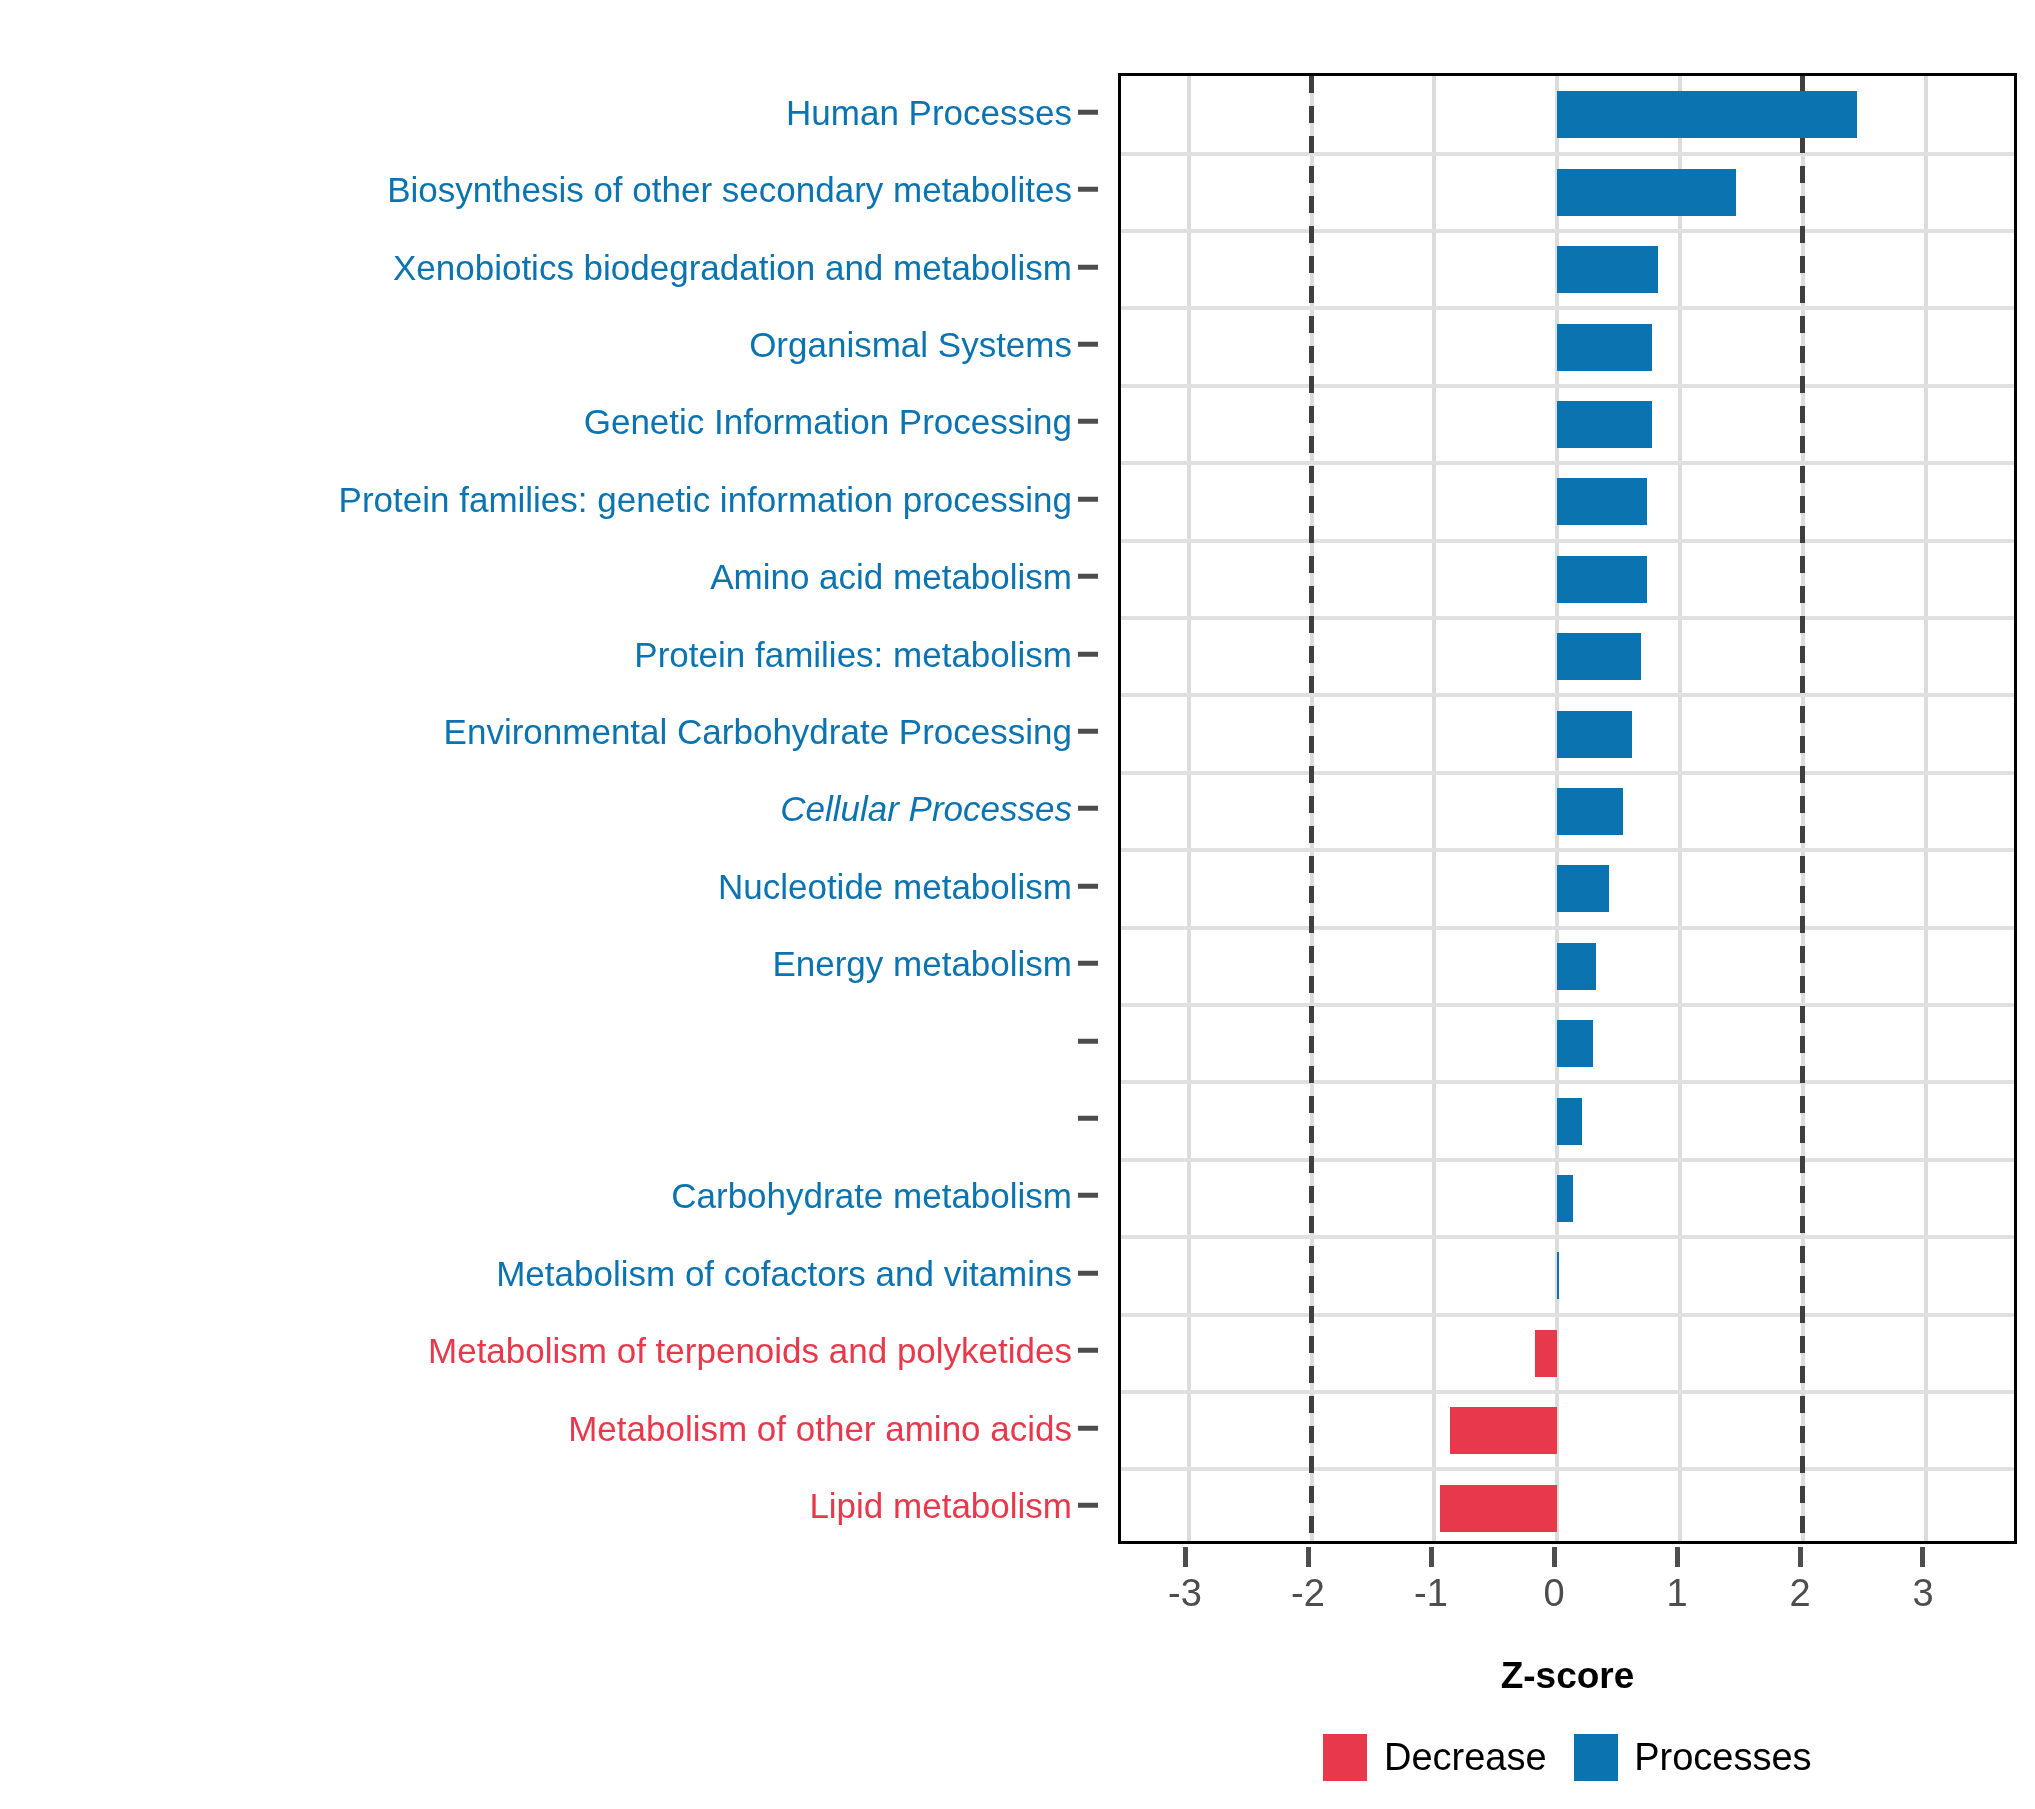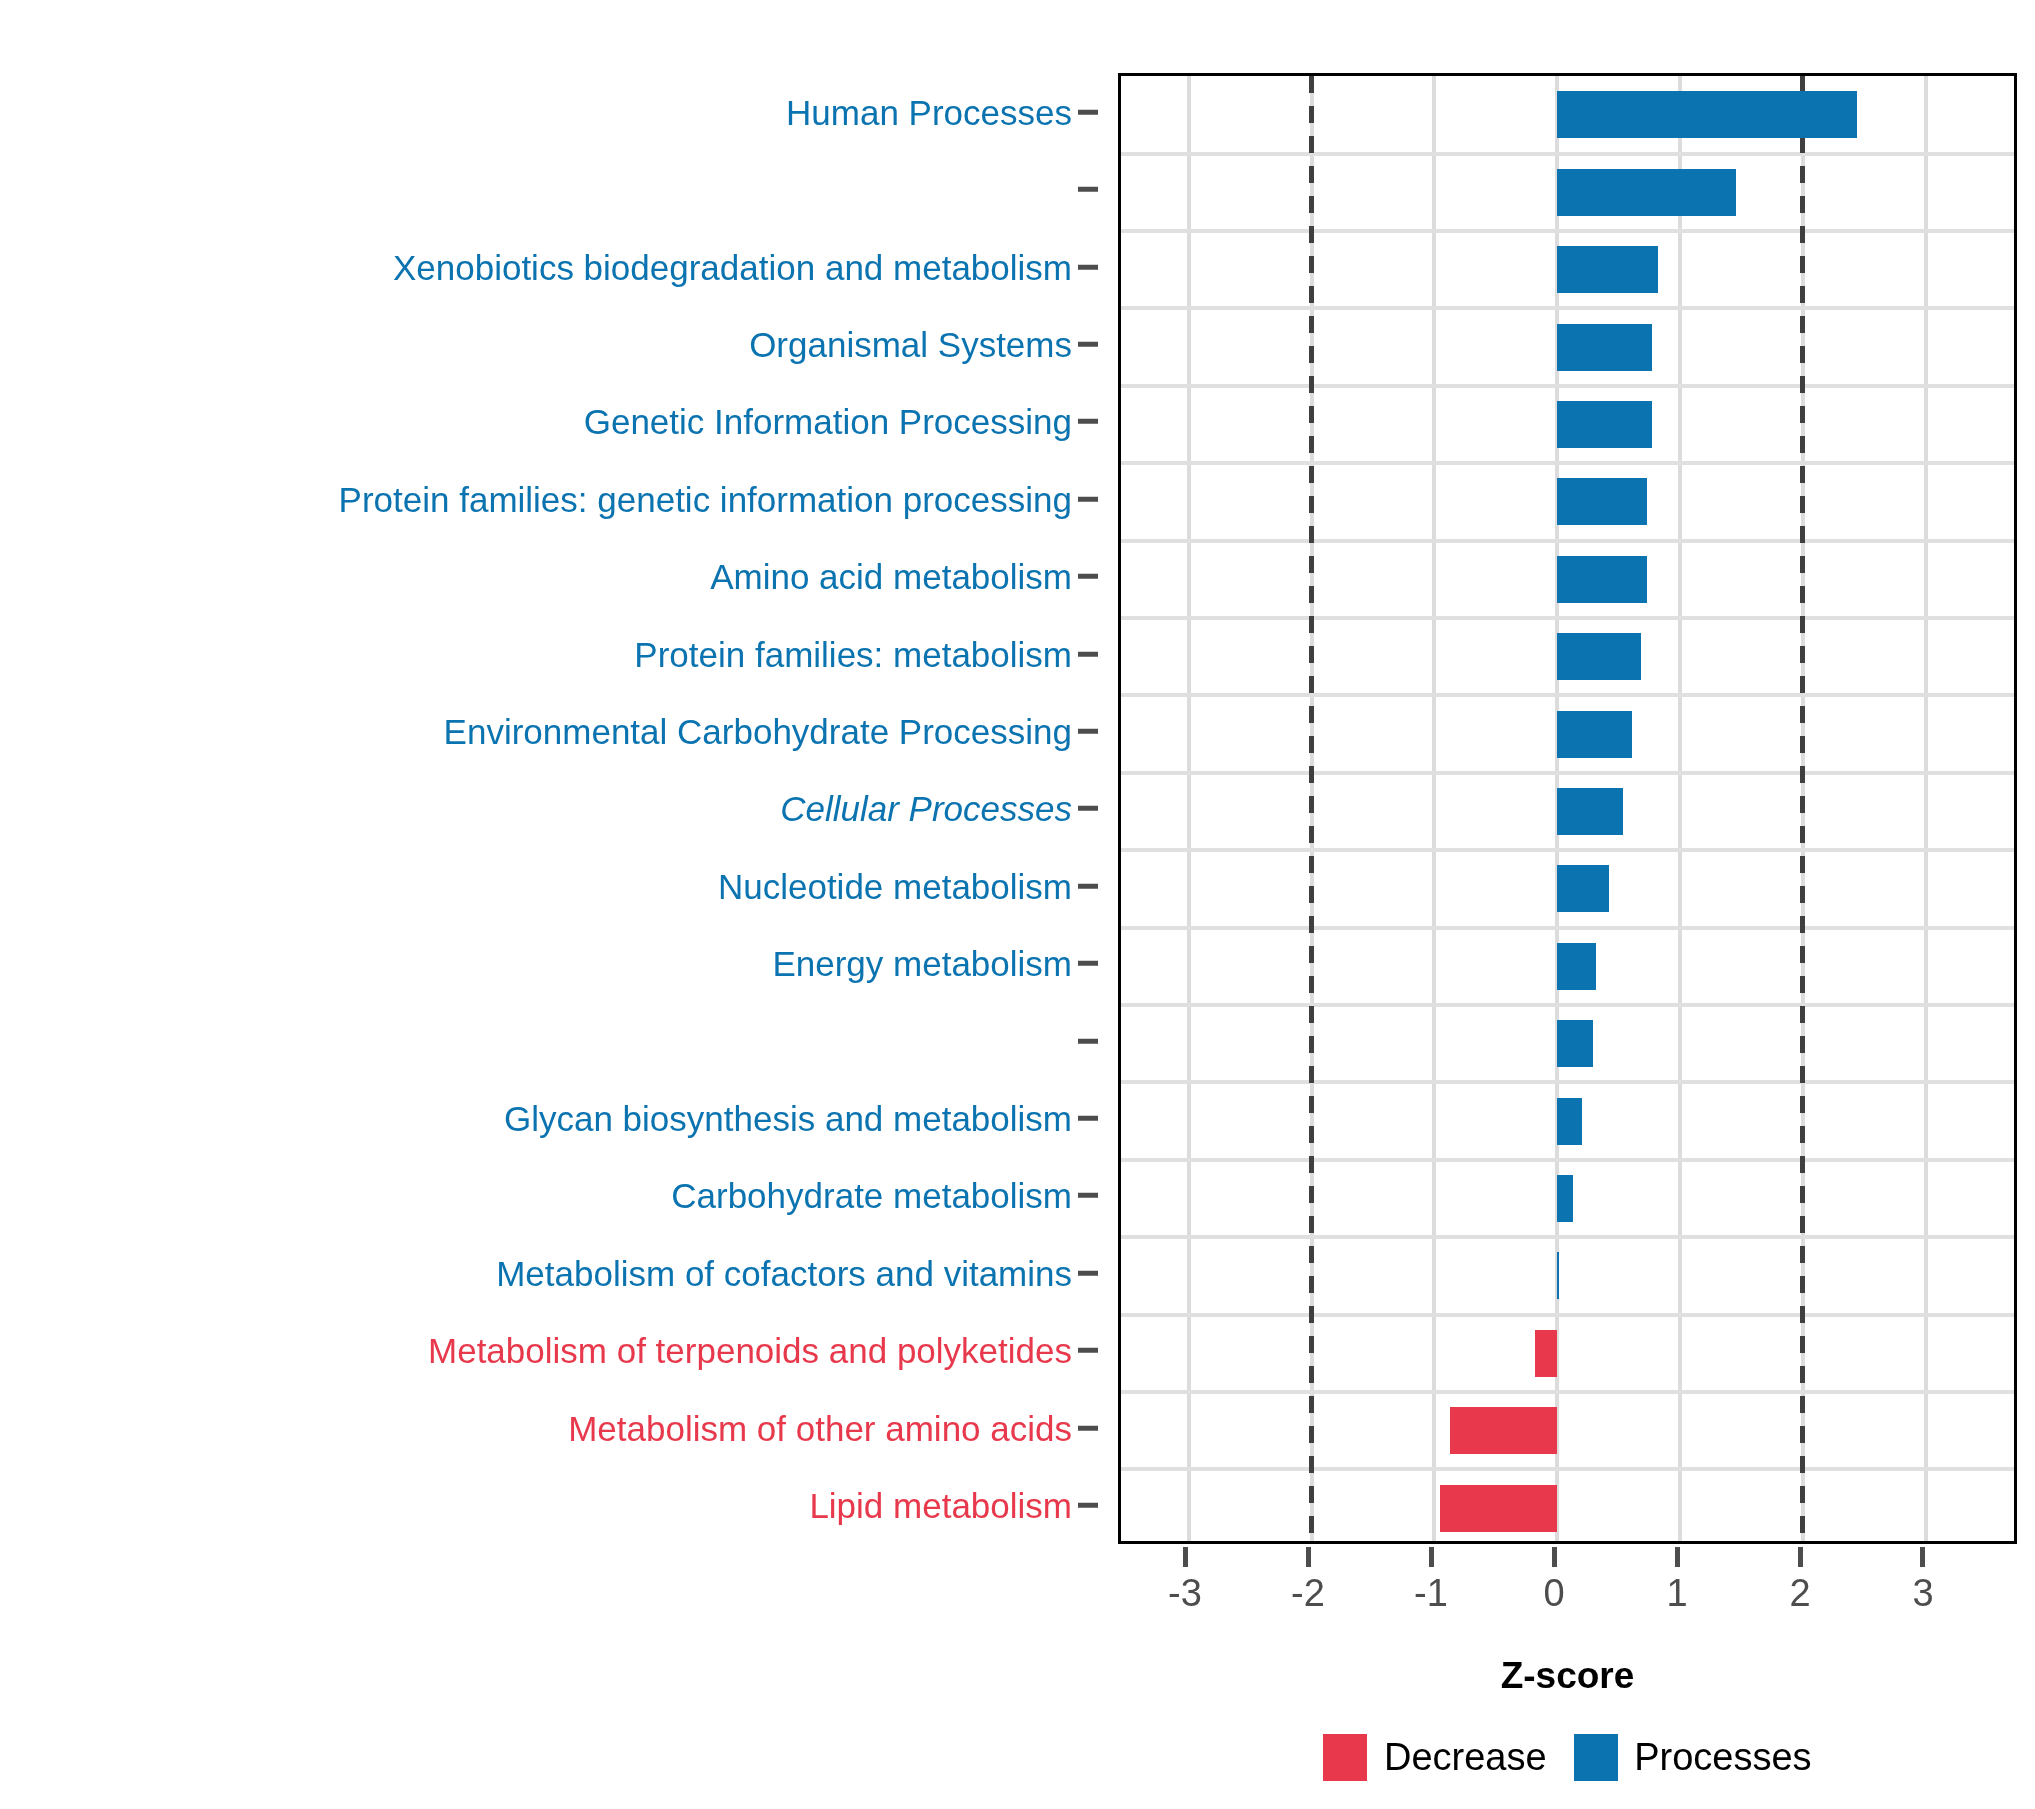--- a/index.html
+++ b/index.html
@@ -108,20 +108,21 @@
       <div class="bar inc" title="Metabolism of cofactors and vitamins: 0.01" style="left: 436px; width: 2.3px; top: 1176px; background: rgb(11, 116, 176);"></div>
       <div class="bar dec" title="Metabolism of terpenoids and polyketides: -0.18" style="left: 414px; width: 22px; top: 1254px; background: rgb(232, 57, 76);"></div>
       <div class="bar dec" title="Metabolism of other amino acids: -0.87" style="left: 329px; width: 107px; top: 1331px; background: rgb(232, 57, 76);"></div>
       <div class="bar dec" title="Lipid metabolism: -0.95" style="left: 319px; width: 117px; top: 1409px; background: rgb(232, 57, 76);"></div>
     </div>
 
   <div id="ylabels">
       <div class="ytick" style="top: 39px;"></div>
       <div class="ylab inc" style="top: 39px;">Human Processes</div>
       <div class="ytick" style="top: 116px;"></div>
+      <div class="ylab inc" style="top: 116px;">Biosynthesis of other secondary metabolites</div>
       <div class="ytick" style="top: 194px;"></div>
       <div class="ylab inc" style="top: 194px;">Xenobiotics biodegradation and metabolism</div>
       <div class="ytick" style="top: 271px;"></div>
       <div class="ylab inc" style="top: 271px;">Organismal Systems</div>
       <div class="ytick" style="top: 348px;"></div>
       <div class="ylab inc" style="top: 348px;">Genetic Information Processing</div>
       <div class="ytick" style="top: 426px;"></div>
       <div class="ylab inc" style="top: 426px; margin-left: 24px;">Protein families: genetic information processing</div>
       <div class="ytick" style="top: 503px;"></div>
       <div class="ylab inc" style="top: 503px;">Amino acid metabolism</div>
@@ -130,21 +131,20 @@
       <div class="ytick" style="top: 658px;"></div>
       <div class="ylab inc" style="top: 658px;">Environmental Carbohydrate Processing</div>
       <div class="ytick" style="top: 735px;"></div>
       <div class="ylab inc" style="top: 735px; font-style: italic;">Cellular Processes</div>
       <div class="ytick" style="top: 813px;"></div>
       <div class="ylab inc" style="top: 813px;">Nucleotide metabolism</div>
       <div class="ytick" style="top: 890px;"></div>
       <div class="ylab inc" style="top: 890px;">Energy metabolism</div>
       <div class="ytick" style="top: 968px;"></div>
       <div class="ytick" style="top: 1045px;"></div>
-      <div class="ylab inc" style="top: 1045px;">Glycan biosynthesis and metabolism</div>
       <div class="ytick" style="top: 1122px;"></div>
       <div class="ylab inc" style="top: 1122px;">Carbohydrate metabolism</div>
       <div class="ytick" style="top: 1200px;"></div>
       <div class="ylab inc" style="top: 1200px;">Metabolism of cofactors and vitamins</div>
       <div class="ytick" style="top: 1277px;"></div>
       <div class="ylab dec" style="top: 1277px;">Metabolism of terpenoids and polyketides</div>
       <div class="ytick" style="top: 1355px;"></div>
       <div class="ylab dec" style="top: 1355px;">Metabolism of other amino acids</div>
       <div class="ytick" style="top: 1432px;"></div>
       <div class="ylab dec" style="top: 1432px;">Lipid metabolism</div>

